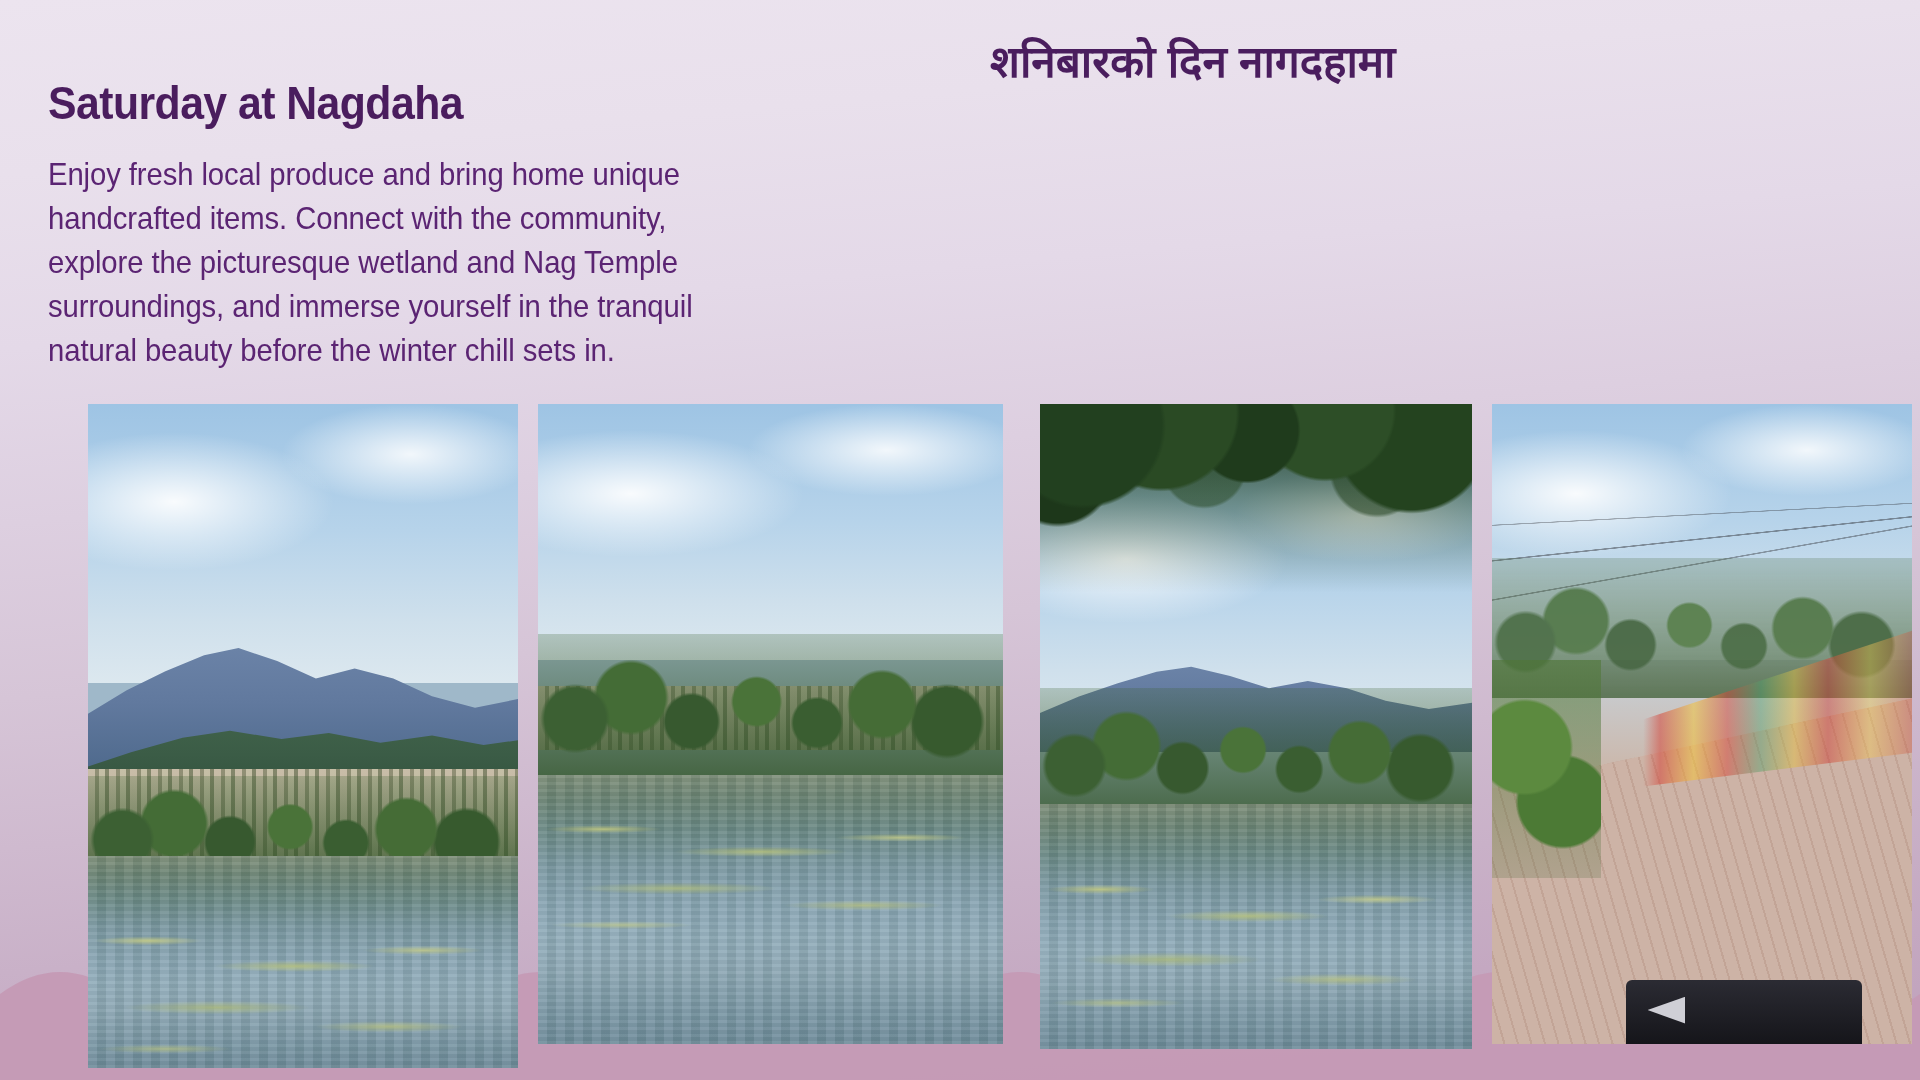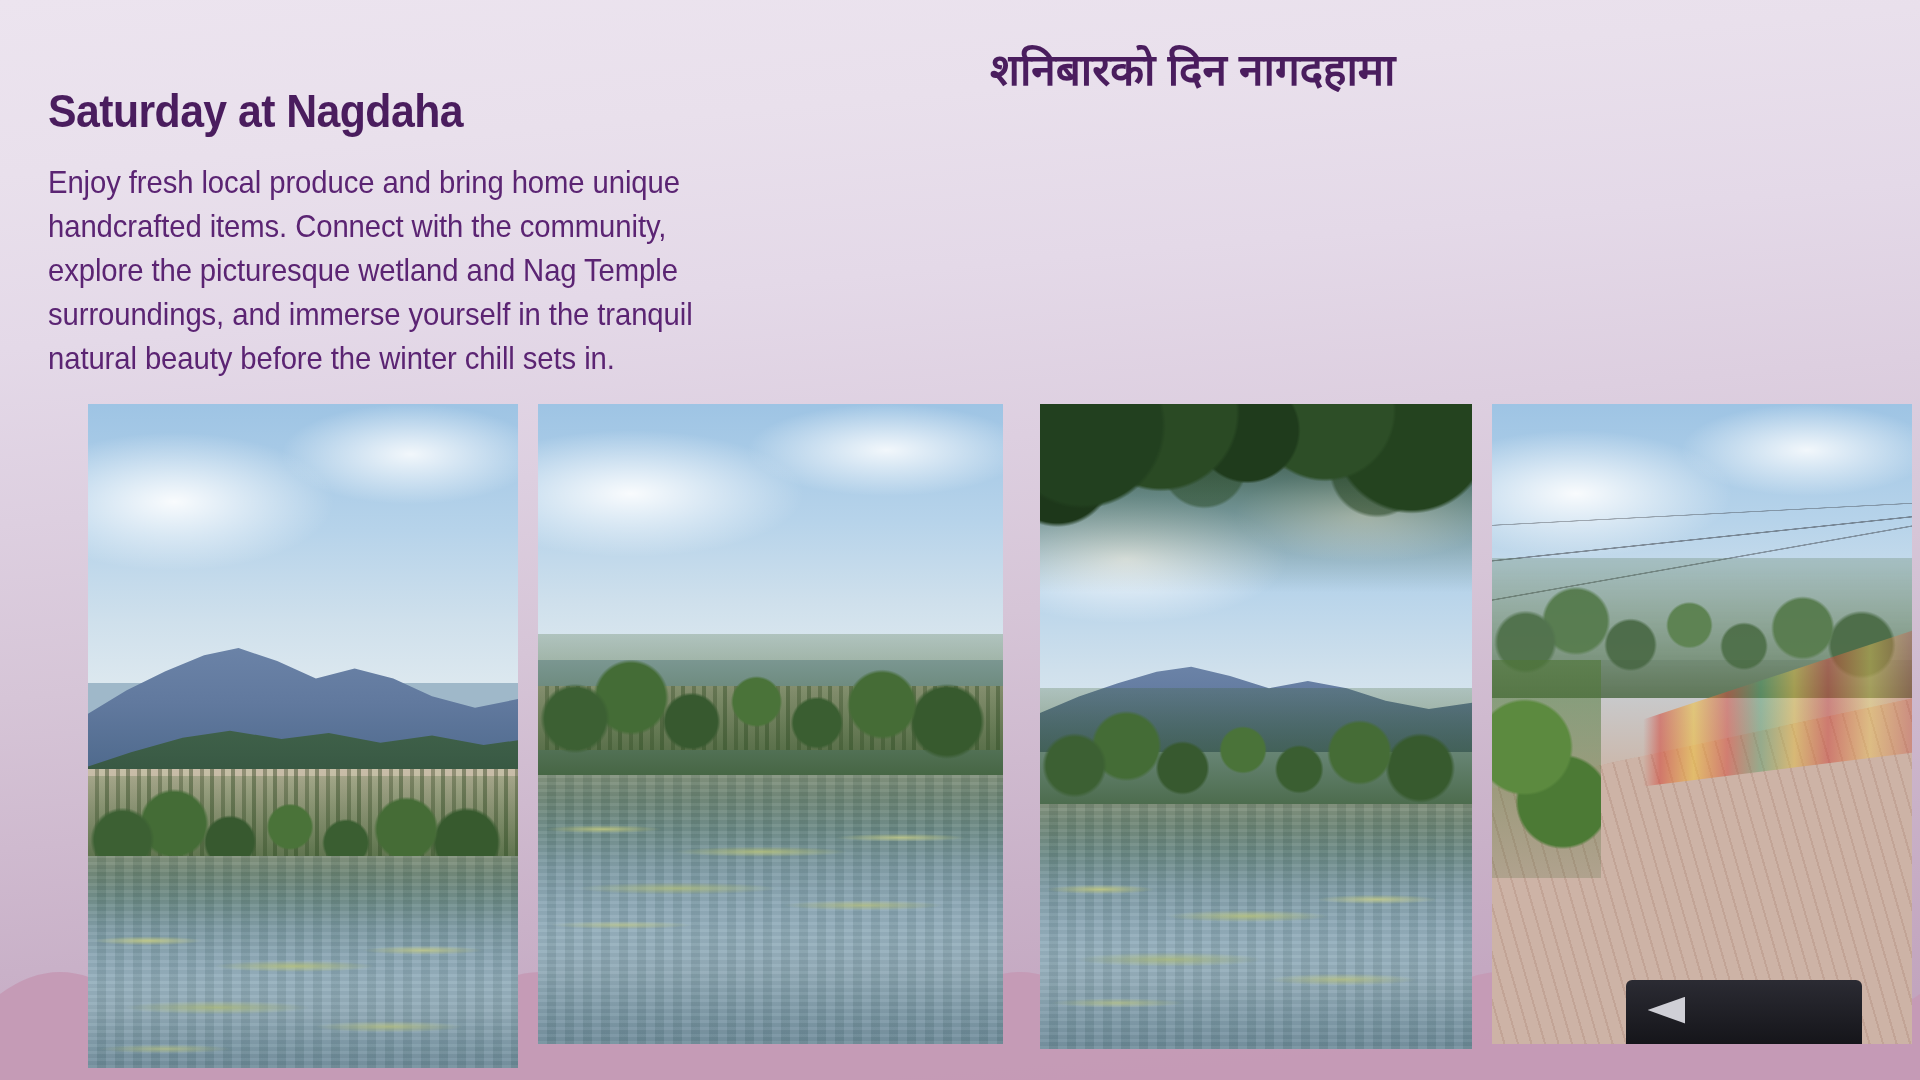--- a/index.html
+++ b/index.html
@@ -38,21 +38,21 @@
     bottom: 0;
     width: 1920px;
     height: 130px;
     z-index: 1;
     pointer-events: none;
   }
 
   
   .text-area {
     position: absolute;
-    top: 12px;
+    top: 4px;
     left: 0;
     width: 1920px;
     height: 390px;
     z-index: 3;
   }
 
   .col {
     position: absolute;
     top: 0;
   }

